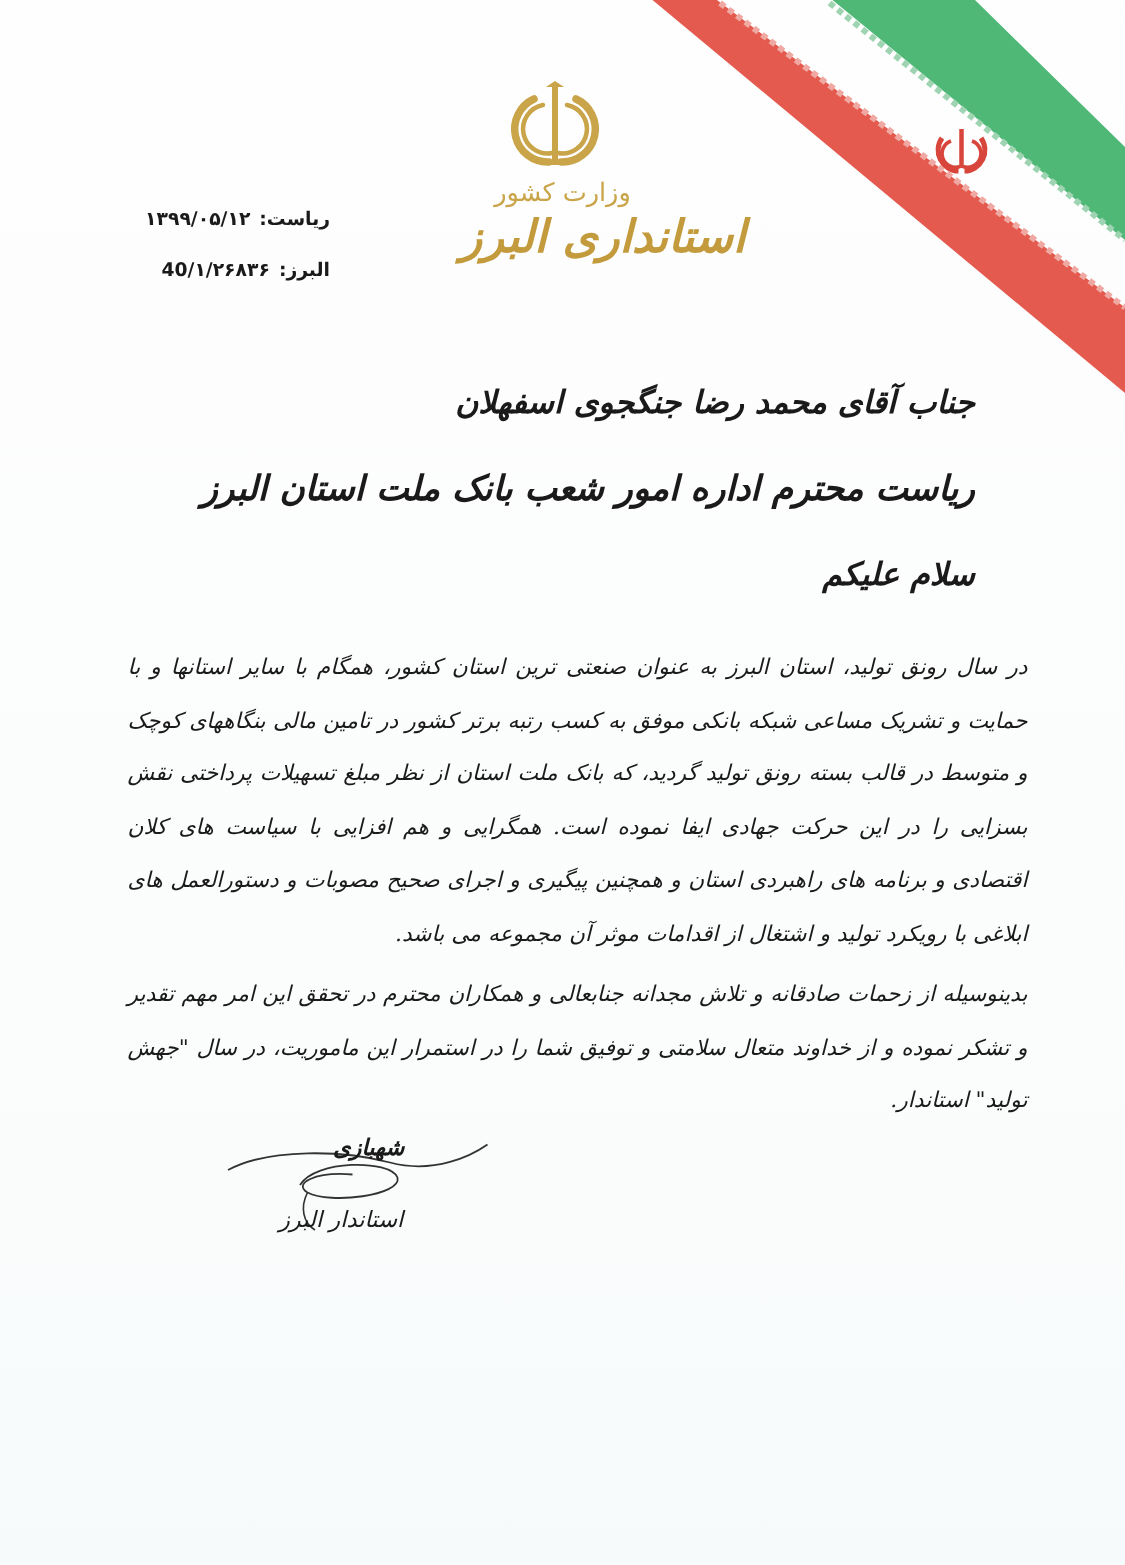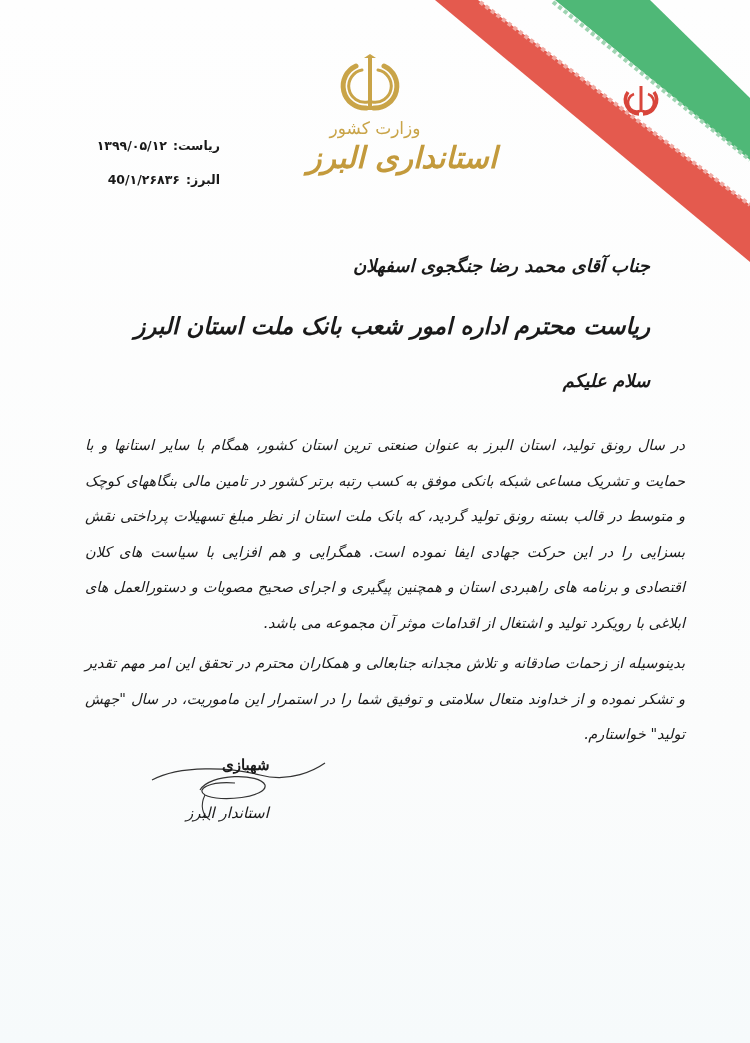--- a/index.html
+++ b/index.html
@@ -17,32 +17,32 @@
   
   .emblem { position: absolute; left: 338px; top: 52px; width: 64px; height: 64px; }
   .ministry { position: absolute; left: 300px; top: 118px; width: 150px; text-align: center;
     direction: rtl; font-size: 17px; color: #c9a448; }
   .gov-title { position: absolute; left: 278px; top: 140px; width: 200px; text-align: center;
     direction: rtl; font-size: 30px; color: #c39a3c; font-style: italic; font-weight: bold; letter-spacing: 1px; margin-left: 24px; }
 
   .meta { position: absolute; left: 70px; top: 128px; width: 150px; direction: rtl; font-family: "DejaVu Sans", sans-serif; font-size: 12.5px; font-weight: bold; }
   .meta .row { display: flex; gap: 6px; height: 34px; align-items: center; }
 
-  .addr { position: absolute; right: 100px; direction: rtl; text-align: right; font-size: 18px; font-weight: bold; font-style: italic; }
+  .addr { position: absolute; right: 100px; direction: rtl; text-align: right; font-size: 21px; font-weight: bold; font-style: italic; }
   .a1 { top: 255px; }
   .a2 { top: 312px; font-size: 23px; }
   .a3 { top: 370px; }
 
   .body { position: absolute; left: 85px; width: 600px; direction: rtl; text-align: justify; text-align-last: right;
     font-size: 14.5px; font-style: italic; line-height: 35.5px; }
   .p1 { top: 428px; }
   .p2 { top: 646px; }
 
   .sig { position: absolute; left: 140px; top: 745px; width: 190px; height: 100px; }
-  .sig-name { position: absolute; left: 222px; top: 756px; direction: rtl; font-size: 15px; font-weight: bold; }
+  .sig-name { position: absolute; left: 222px; top: 756px; direction: rtl; font-size: 15px; font-style: italic; font-weight: bold; }
   .sig-title { position: absolute; left: 186px; top: 804px; direction: rtl; font-size: 15px; font-style: italic; font-weight: normal; }
 </style>
 </head>
 <body>
 
 <div class="page">
 
   <svg class="flag" viewBox="0 0 750 300">
 
     <polygon points="555,0 650,0 750,98 750,160" fill="#4fb877"></polygon>
@@ -85,21 +85,21 @@
       <span>البرز:</span>
       <span>40/۱/۲۶۸۳۶</span>
     </div>
   </div>
 
   <div class="addr a1">جناب آقای محمد رضا جنگجوی اسفهلان</div>
   <div class="addr a2">ریاست محترم اداره امور شعب بانک ملت استان البرز</div>
   <div class="addr a3">سلام علیکم</div>
 
   <div class="body p1">در سال رونق تولید، استان البرز به عنوان صنعتی ترین استان کشور، همگام با سایر استانها و با حمایت و تشریک مساعی شبکه بانکی موفق به کسب رتبه برتر کشور در تامین مالی بنگاههای کوچک و متوسط در قالب بسته رونق تولید گردید، که بانک ملت استان از نظر مبلغ تسهیلات پرداختی نقش بسزایی را در این حرکت جهادی ایفا نموده است. همگرایی و هم افزایی با سیاست های کلان اقتصادی و برنامه های راهبردی استان و همچنین پیگیری و اجرای صحیح مصوبات و دستورالعمل های ابلاغی با رویکرد تولید و اشتغال از اقدامات موثر آن مجموعه می باشد.</div>
-  <div class="body p2">بدینوسیله از زحمات صادقانه و تلاش مجدانه جنابعالی و همکاران محترم در تحقق این امر مهم تقدیر و تشکر نموده و از خداوند متعال سلامتی و توفیق شما را در استمرار این ماموریت، در سال "جهش تولید" خواستارم.</div>
+  <div class="body p2">بدینوسیله از زحمات صادقانه و تلاش مجدانه جنابعالی و همکاران محترم در تحقق این امر مهم تقدیر و تشکر نموده و از خداوند متعال سلامتی و توفیق شما را در استمرار این ماموریت، در سال "جهش تولید" استاندار.</div>
 
   <svg class="sig" viewBox="0 0 190 100">
     <path d="M12,35 C40,20 90,22 120,30 C150,38 175,25 185,18" fill="none" stroke="#333" stroke-width="1.2"></path>
     <path d="M60,45 C70,28 120,28 125,40 C128,52 80,58 65,50 C55,44 70,36 95,38" fill="none" stroke="#333" stroke-width="1.2"></path>
     <path d="M65,50 C60,60 62,70 70,75" fill="none" stroke="#333" stroke-width="1.1"></path>
   </svg>
   <div class="sig-name">شهبازی</div>
   <div class="sig-title">استاندار البرز</div>
 </div>
 

